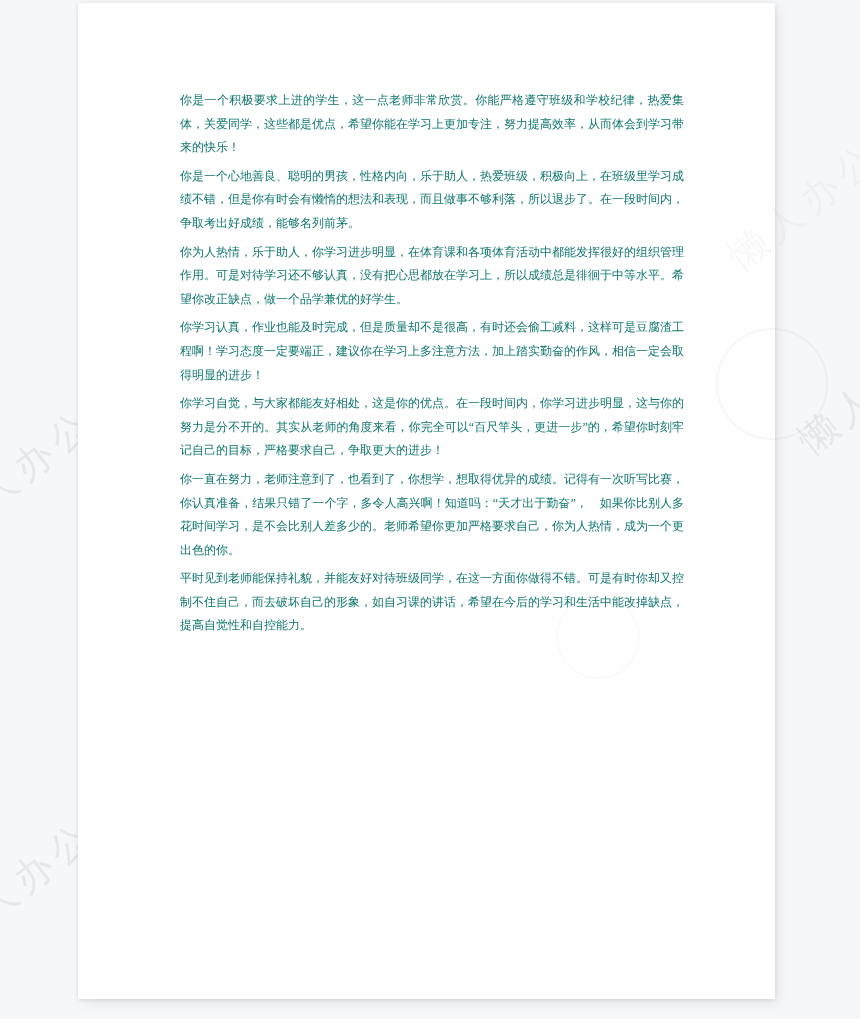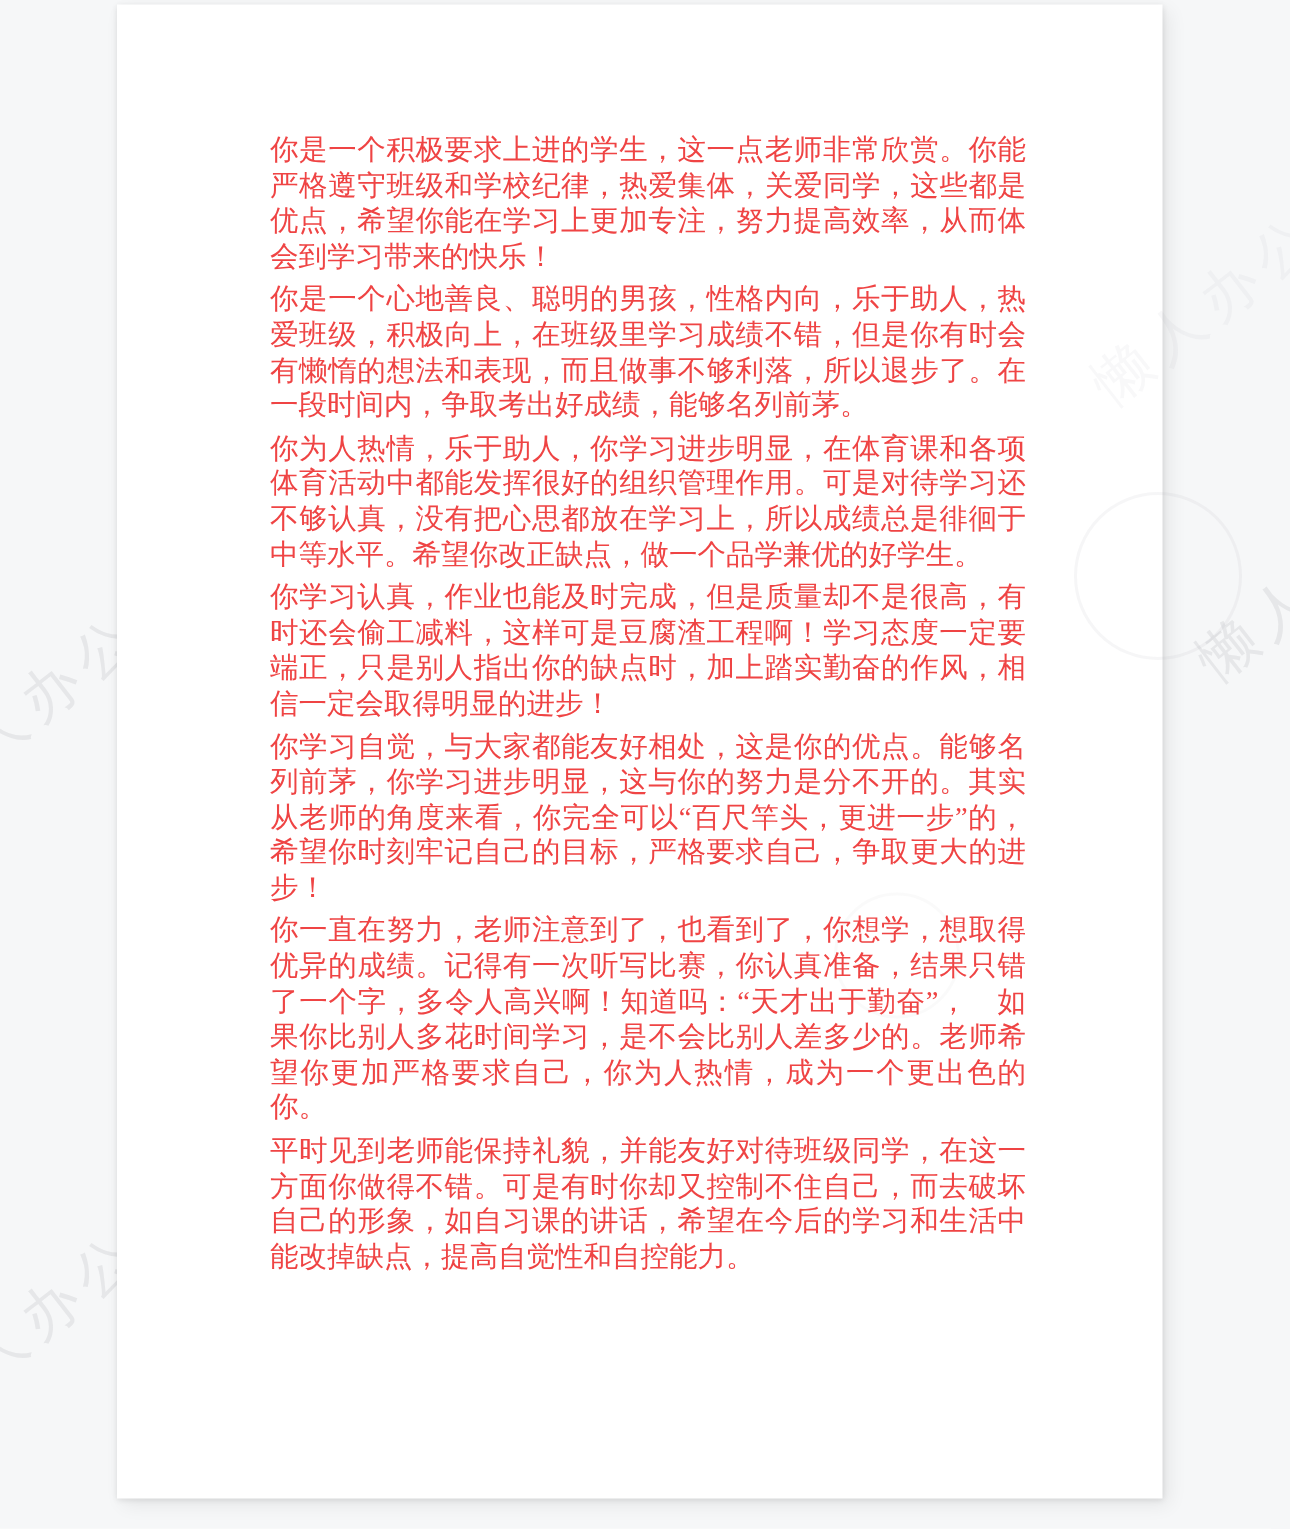--- a/index.html
+++ b/index.html
@@ -20,23 +20,23 @@
     width: 697px; height: 996px;
     background: #ffffff;
     box-shadow: 0 1px 4px rgba(0,0,0,0.10), 4px 4px 12px rgba(0,0,0,0.07);
   }
   .doc-content {
     position: absolute;
     left: 102px; top: 86px;
     width: 504px;
   }
   .doc-content p {
-    font-size: 19px;
+    font-size: 12px;
     line-height: 23.6px;
-    color: #ef4444;
+    color: #0f766e;
     text-align: justify;
     margin-bottom: 5px;
     word-break: break-all;
   }
   
   .wm {
     position: absolute;
     font-family: "Liberation Sans", "DejaVu Sans", sans-serif;
     font-size: 38px;
     letter-spacing: 7px;
@@ -73,22 +73,22 @@
   <div class="paper">
 
     <span class="wm inner" id="wm-inner-top">懒人办公</span>
     <div class="wm-circle" id="wm-circle-mid"></div>
 
     <div class="doc-content">
 
     <p>你是一个积极要求上进的学生，这一点老师非常欣赏。你能严格遵守班级和学校纪律，热爱集体，关爱同学，这些都是优点，希望你能在学习上更加专注，努力提高效率，从而体会到学习带来的快乐！</p>
         <p>你是一个心地善良、聪明的男孩，性格内向，乐于助人，热爱班级，积极向上，在班级里学习成绩不错，但是你有时会有懒惰的想法和表现，而且做事不够利落，所以退步了。在一段时间内，争取考出好成绩，能够名列前茅。</p>
         <p>你为人热情，乐于助人，你学习进步明显，在体育课和各项体育活动中都能发挥很好的组织管理作用。可是对待学习还不够认真，没有把心思都放在学习上，所以成绩总是徘徊于中等水平。希望你改正缺点，做一个品学兼优的好学生。</p>
-        <p>你学习认真，作业也能及时完成，但是质量却不是很高，有时还会偷工减料，这样可是豆腐渣工程啊！学习态度一定要端正，只是别人指出你的缺点时，加上踏实勤奋的作风，相信一定会取得明显的进步！</p>
-        <p>你学习自觉，与大家都能友好相处，这是你的优点。能够名列前茅，你学习进步明显，这与你的努力是分不开的。其实从老师的角度来看，你完全可以“百尺竿头，更进一步”的，希望你时刻牢记自己的目标，严格要求自己，争取更大的进步！</p>
+        <p>你学习认真，作业也能及时完成，但是质量却不是很高，有时还会偷工减料，这样可是豆腐渣工程啊！学习态度一定要端正，建议你在学习上多注意方法，加上踏实勤奋的作风，相信一定会取得明显的进步！</p>
+        <p>你学习自觉，与大家都能友好相处，这是你的优点。在一段时间内，你学习进步明显，这与你的努力是分不开的。其实从老师的角度来看，你完全可以“百尺竿头，更进一步”的，希望你时刻牢记自己的目标，严格要求自己，争取更大的进步！</p>
         <p>你一直在努力，老师注意到了，也看到了，你想学，想取得优异的成绩。记得有一次听写比赛，你认真准备，结果只错了一个字，多令人高兴啊！知道吗：“天才出于勤奋”，　如果你比别人多花时间学习，是不会比别人差多少的。老师希望你更加严格要求自己，你为人热情，成为一个更出色的你。</p>
         <p>平时见到老师能保持礼貌，并能友好对待班级同学，在这一方面你做得不错。可是有时你却又控制不住自己，而去破坏自己的形象，如自习课的讲话，希望在今后的学习和生活中能改掉缺点，提高自觉性和自控能力。</p>
       </div>
   </div>
 
   <div class="wm-circle" id="wm-circle-right"></div>
 
 </div>
 
 </body></html>

